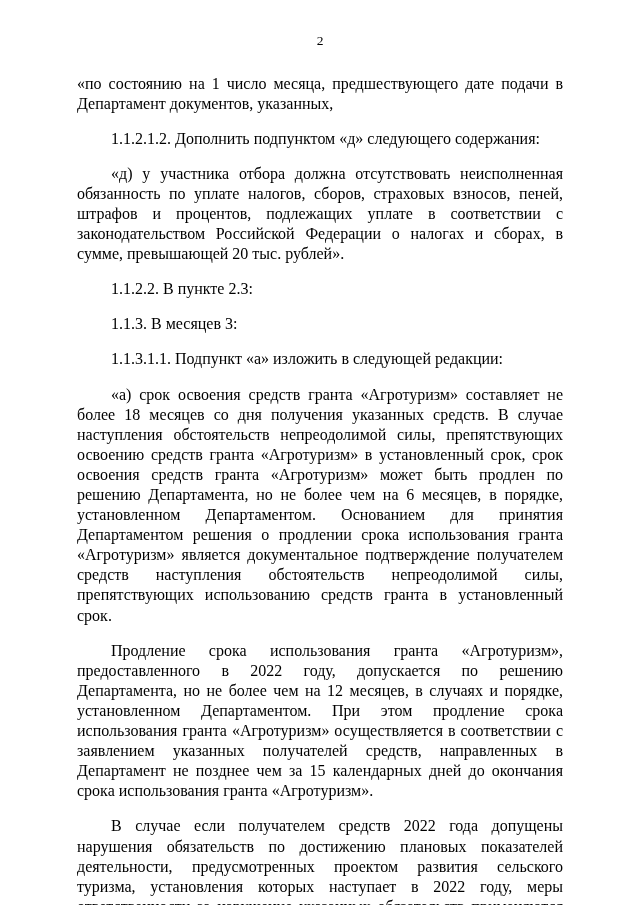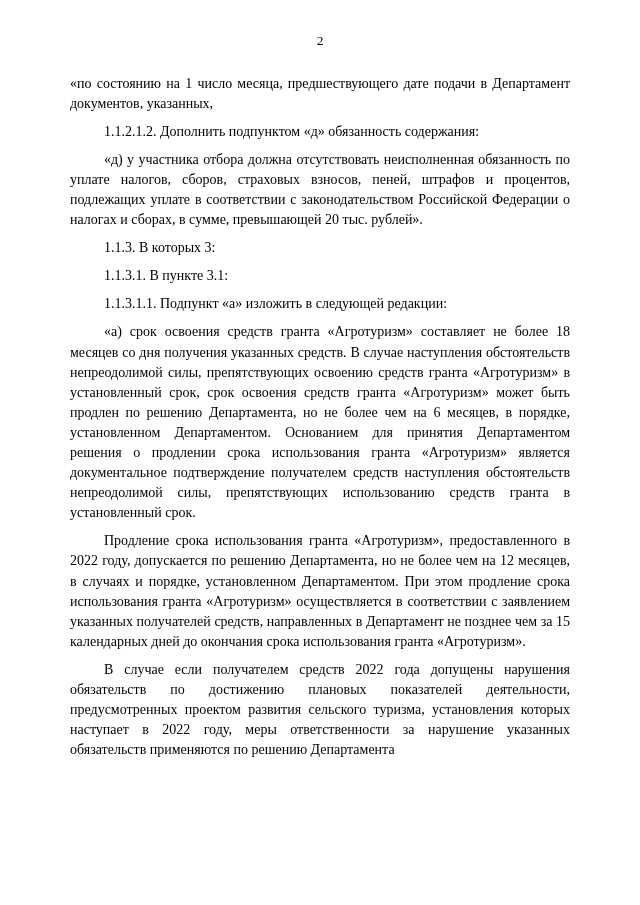--- a/index.html
+++ b/index.html
@@ -21,44 +21,44 @@
     box-sizing: border-box;
     padding: 34px 62px 0 62px;
   }
   .page-number {
     text-align: center;
     font-size: 13.5px;
     line-height: 1;
     margin: 0 0 26px 0;
   }
   .body-text p {
-    margin: 8px;
-    font-size: 14px;
+    margin: 15px;
+    font-size: 16px;
     line-height: 20.1px;
     text-align: justify;
     text-justify: inter-word;
     text-indent: 0;
     hyphens: none;
   }
   .body-text p.indent {
     text-indent: 34px;
   }
   .body-text p.noindent {
     text-indent: 0;
   }
 </style>
 </head>
 <body>
 
 <div class="page">
   <div class="page-number">2</div>
   <div class="body-text">
     <p class="noindent">«по состоянию на 1 число месяца, предшествующего дате подачи в Департамент документов, указанных,</p>
-    <p class="indent">1.1.2.1.2. Дополнить подпунктом «д» обязанность содержания:</p>
+    <p class="indent">1.1.2.1.2. Дополнить подпунктом «д» следующего содержания:</p>
     <p class="indent">«д) у участника отбора должна отсутствовать неисполненная обязанность по уплате налогов, сборов, страховых взносов, пеней, штрафов и процентов, подлежащих уплате в соответствии с законодательством Российской Федерации о налогах и сборах, в сумме, превышающей 20 тыс. рублей».</p>
-    <p class="indent">1.1.3. В которых 3:</p>
-    <p class="indent">1.1.3.1. В пункте 3.1:</p>
+    <p class="indent">1.1.2.2. В пункте 2.3:</p>
+    <p class="indent">1.1.3. В месяцев 3:</p>
     <p class="indent">1.1.3.1.1. Подпункт «а» изложить в следующей редакции:</p>
     <p class="indent">«а) срок освоения средств гранта «Агротуризм» составляет не более 18 месяцев со дня получения указанных средств. В случае наступления обстоятельств непреодолимой силы, препятствующих освоению средств гранта «Агротуризм» в установленный срок, срок освоения средств гранта «Агротуризм» может быть продлен по решению Департамента, но не более чем на 6 месяцев, в порядке, установленном Департаментом. Основанием для принятия Департаментом решения о продлении срока использования гранта «Агротуризм» является документальное подтверждение получателем средств наступления обстоятельств непреодолимой силы, препятствующих использованию средств гранта в установленный срок.</p>
     <p class="indent">Продление срока использования гранта «Агротуризм», предоставленного в 2022 году, допускается по решению Департамента, но не более чем на 12 месяцев, в случаях и порядке, установленном Департаментом. При этом продление срока использования гранта «Агротуризм» осуществляется в соответствии с заявлением указанных получателей средств, направленных в Департамент не позднее чем за 15 календарных дней до окончания срока использования гранта «Агротуризм».</p>
     <p class="indent">В случае если получателем средств 2022 года допущены нарушения обязательств по достижению плановых показателей деятельности, предусмотренных проектом развития сельского туризма, установления которых наступает в 2022 году, меры ответственности за нарушение указанных обязательств применяются по решению Департамента</p>
   </div>
 </div>
 
 </body></html>

